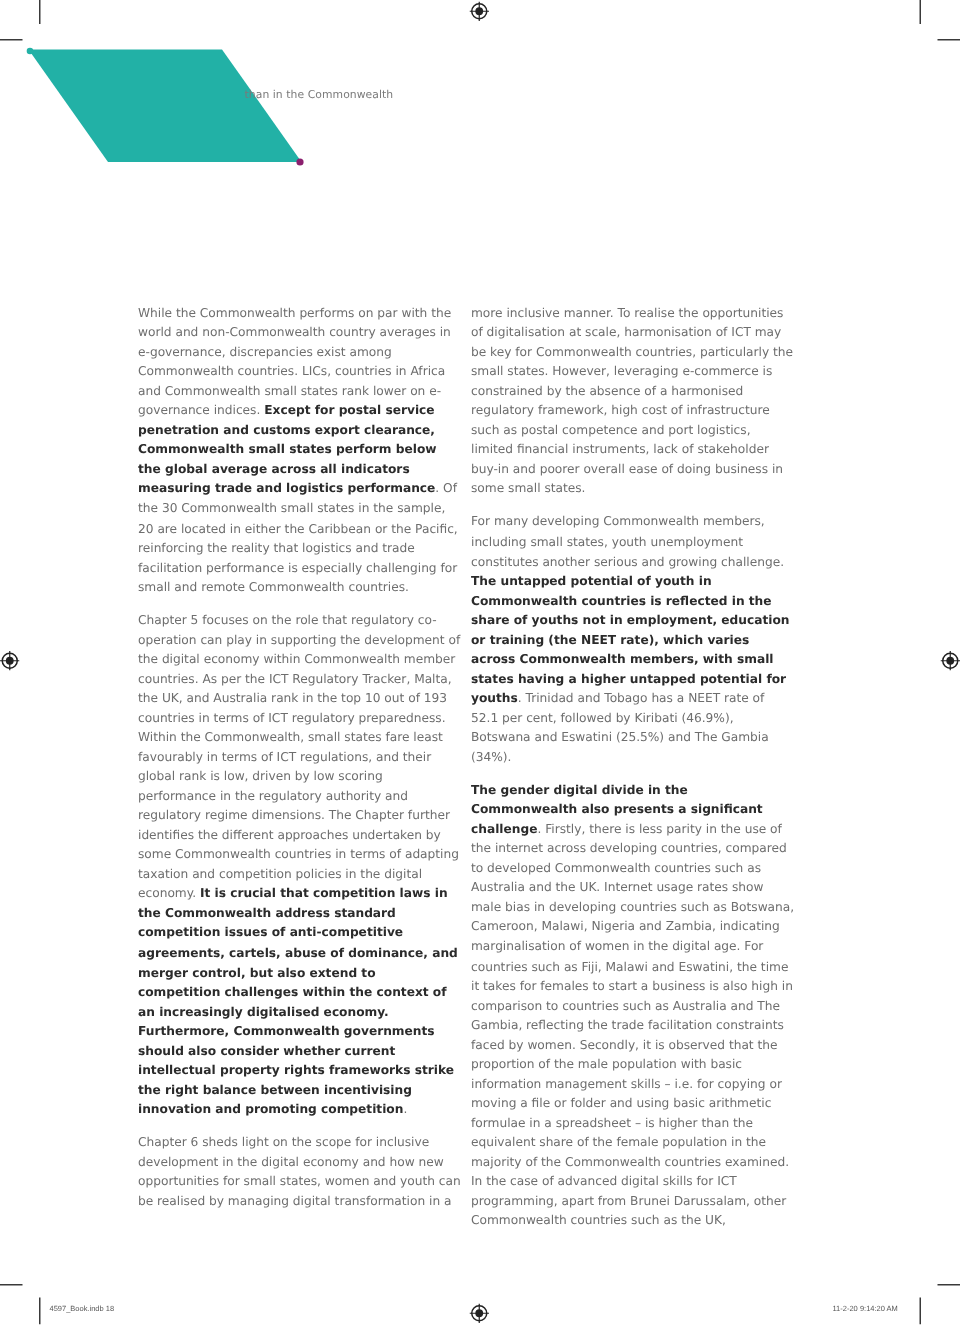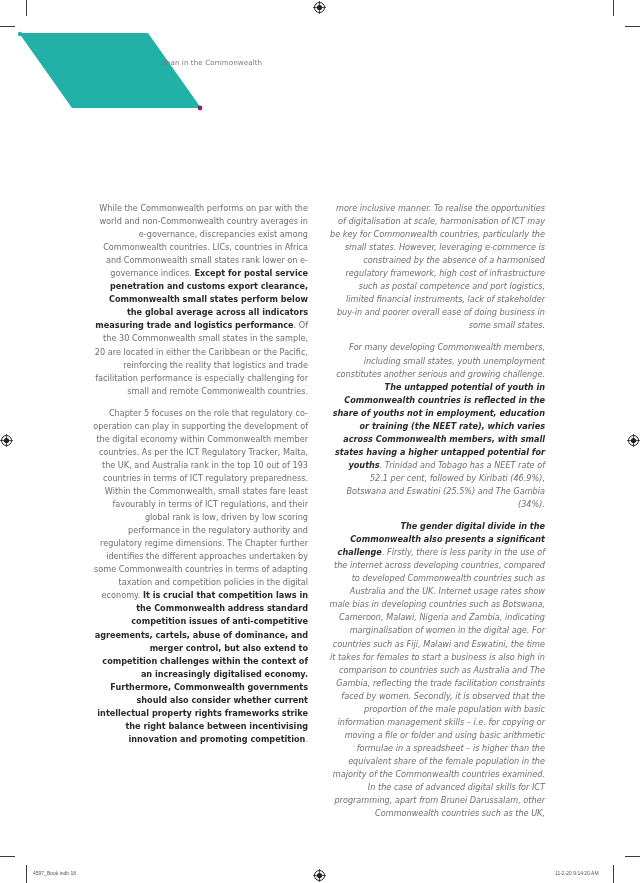--- a/index.html
+++ b/index.html
@@ -6,22 +6,22 @@
   body { width: 640px; height: 883px; position: relative; overflow: hidden;
          font-family: "DejaVu Sans", sans-serif; color: #6b6b6b; }
   .crop { position: absolute; background: #3a3a3a; }
   .reg { position: absolute; width: 13px; height: 13px; }
   .banner { position: absolute; left: 0; top: 0; width: 640px; height: 120px; }
   .running-head { position: absolute; left: 163px; top: 58px; font-size: 7.2px;
                   color: #7a7a7a; letter-spacing: 0.05px; white-space: nowrap; }
   .col { position: absolute; top: 202px; width: 216px; font-size: 8.15px;
          line-height: 13.05px; color: #6e6e6e; }
   .col-left { left: 92px; }
-  .col-right { left: 329px; font-style: italic; }
-  .col p { margin: 0 0 9px 0; text-align: right; }
+  .col-right { left: 314px; }
+  .col p { margin: 0 0 9px 0; text-align: left; }
   .col b { color: #2b2b2b; font-weight: bold; }
   .slug { position: absolute; top: 870px; font-size: 5px; color: #555;
           font-family: "Liberation Sans", sans-serif; white-space: nowrap; }
 </style>
 </head>
 <body>
 
 <div class="crop" style="left:26px;top:0;width:1px;height:16px;"></div>
 <div class="crop" style="left:0;top:26px;width:15px;height:1px;"></div>
 <div class="crop" style="left:613px;top:0;width:1px;height:16px;"></div>
@@ -59,20 +59,21 @@
 <svg class="banner" viewBox="0 0 640 120">
   <polygon points="19,33 148,33 201,108 72,108" fill="#22b1a6"></polygon>
   <circle cx="20" cy="34" r="2.2" fill="#22b1a6"></circle>
   <circle cx="200" cy="108" r="2.4" fill="#8b1f6e"></circle>
 </svg>
 <div class="running-head">than in the Commonwealth</div>
 
 <div class="col col-left">
   <p><span>While the Commonwealth performs on par with the world and non-Commonwealth country averages in e-governance, discrepancies exist among Commonwealth countries. LICs, countries in Africa and Commonwealth small states rank lower on e-governance indices. </span><b>Except for postal service penetration and customs export clearance, Commonwealth small states perform below the global average across all indicators measuring trade and logistics performance</b><span>. Of the 30 Commonwealth small states in the sample, 20 are located in either the Caribbean or the Pacific, reinforcing the reality that logistics and trade facilitation performance is especially challenging for small and remote Commonwealth countries.</span></p>
   <p><span>Chapter 5 focuses on the role that regulatory co-operation can play in supporting the development of the digital economy within Commonwealth member countries. As per the ICT Regulatory Tracker, Malta, the UK, and Australia rank in the top 10 out of 193 countries in terms of ICT regulatory preparedness. Within the Commonwealth, small states fare least favourably in terms of ICT regulations, and their global rank is low, driven by low scoring performance in the regulatory authority and regulatory regime dimensions. The Chapter further identifies the different approaches undertaken by some Commonwealth countries in terms of adapting taxation and competition policies in the digital economy. </span><b>It is crucial that competition laws in the Commonwealth address standard competition issues of anti-competitive agreements, cartels, abuse of dominance, and merger control, but also extend to competition challenges within the context of an increasingly digitalised economy. Furthermore, Commonwealth governments should also consider whether current intellectual property rights frameworks strike the right balance between incentivising innovation and promoting competition</b><span>.</span></p>
+  <p><span>Chapter 6 sheds light on the scope for inclusive development in the digital economy and how new opportunities for small states, women and youth can be realised by managing digital transformation in a</span></p>
 </div>
 
 <div class="col col-right">
   <p><span>more inclusive manner. To realise the opportunities of digitalisation at scale, harmonisation of ICT may be key for Commonwealth countries, particularly the small states. However, leveraging e-commerce is constrained by the absence of a harmonised regulatory framework, high cost of infrastructure such as postal competence and port logistics, limited financial instruments, lack of stakeholder buy-in and poorer overall ease of doing business in some small states.</span></p>
   <p><span>For many developing Commonwealth members, including small states, youth unemployment constitutes another serious and growing challenge. </span><b>The untapped potential of youth in Commonwealth countries is reflected in the share of youths not in employment, education or training (the NEET rate), which varies across Commonwealth members, with small states having a higher untapped potential for youths</b><span>. Trinidad and Tobago has a NEET rate of 52.1 per cent, followed by Kiribati (46.9%), Botswana and Eswatini (25.5%) and The Gambia (34%).</span></p>
   <p><b>The gender digital divide in the Commonwealth also presents a significant challenge</b><span>. Firstly, there is less parity in the use of the internet across developing countries, compared to developed Commonwealth countries such as Australia and the UK. Internet usage rates show male bias in developing countries such as Botswana, Cameroon, Malawi, Nigeria and Zambia, indicating marginalisation of women in the digital age. For countries such as Fiji, Malawi and Eswatini, the time it takes for females to start a business is also high in comparison to countries such as Australia and The Gambia, reflecting the trade facilitation constraints faced by women. Secondly, it is observed that the proportion of the male population with basic information management skills – i.e. for copying or moving a file or folder and using basic arithmetic formulae in a spreadsheet – is higher than the equivalent share of the female population in the majority of the Commonwealth countries examined. In the case of advanced digital skills for ICT programming, apart from Brunei Darussalam, other Commonwealth countries such as the UK,</span></p>
 </div>
 
 <div class="slug" style="left:33px;">4597_Book.indb   18</div>
 <div class="slug" style="left:555px;">11-2-20   9:14:20 AM</div>

